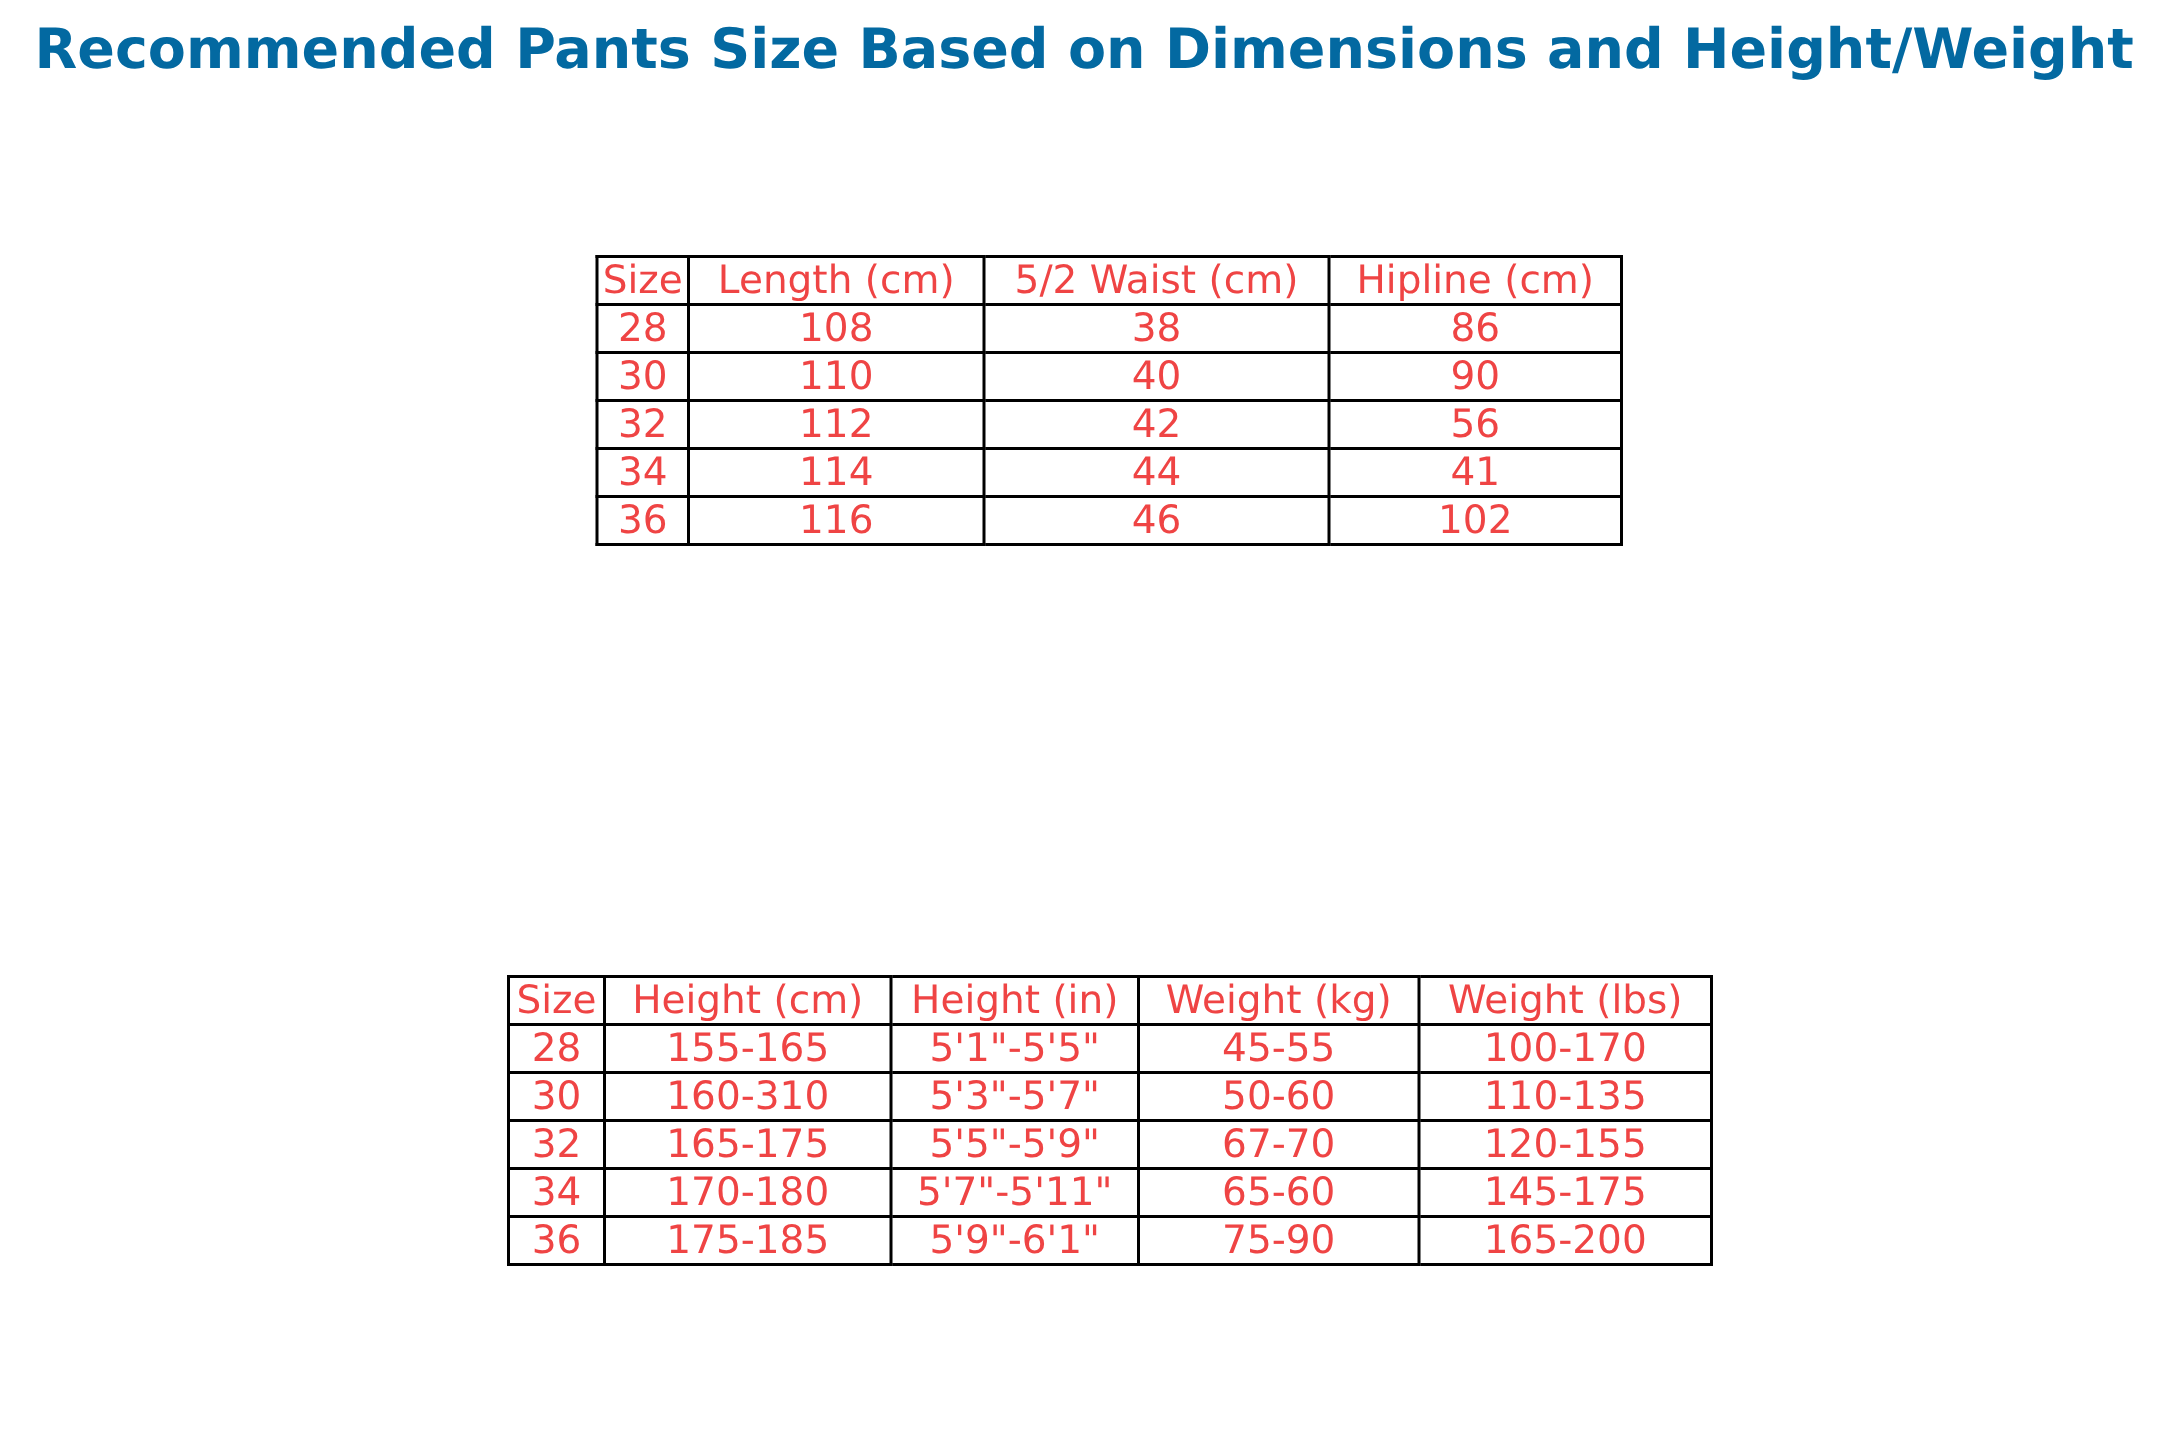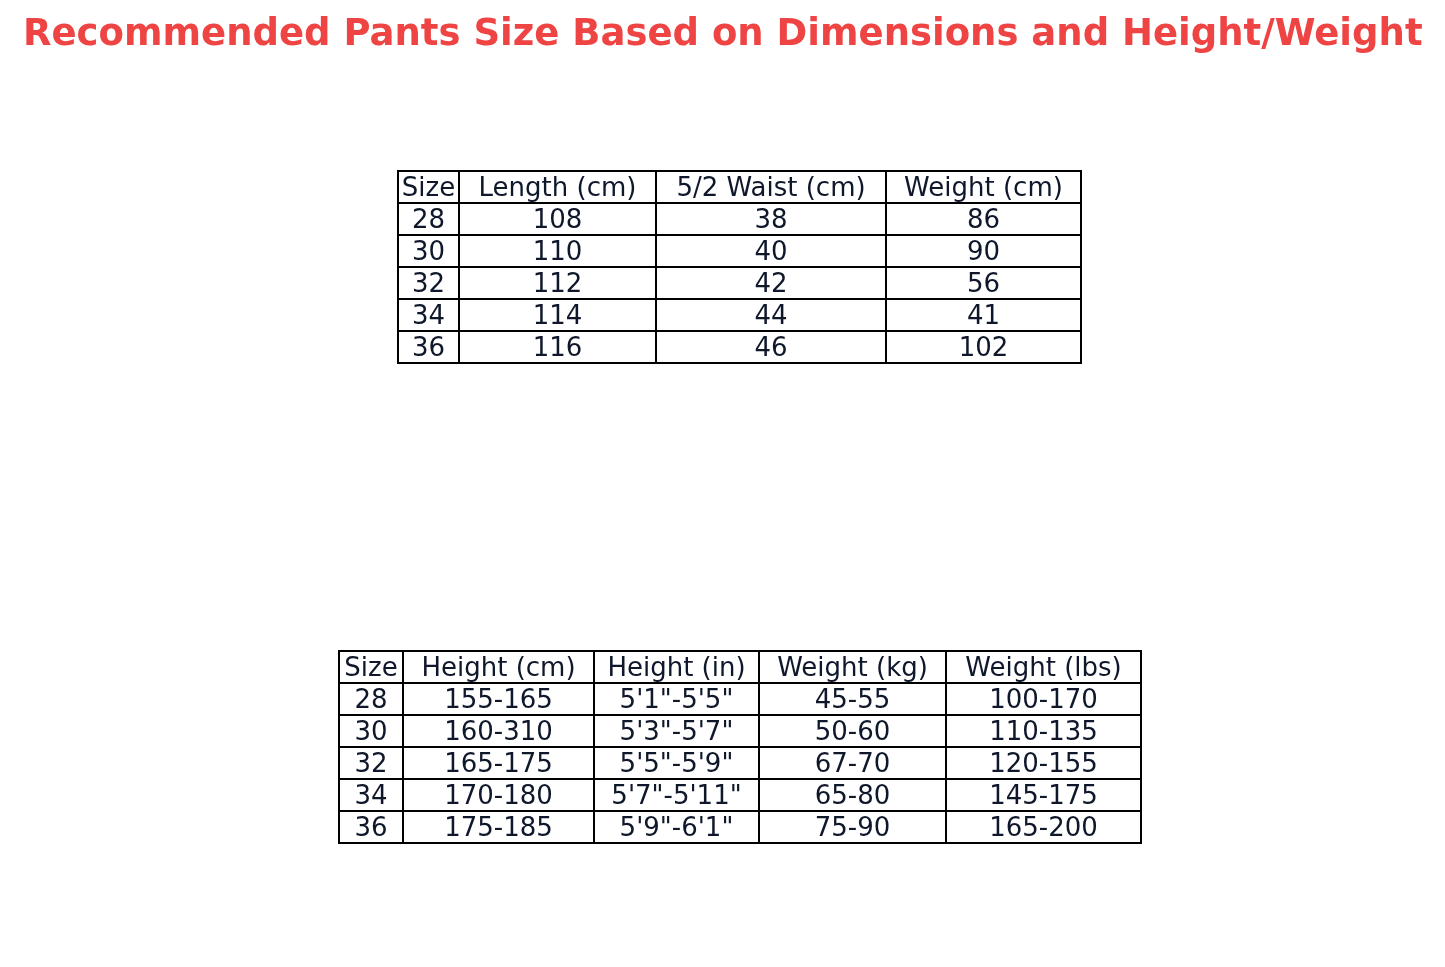--- a/index.html
+++ b/index.html
@@ -13,40 +13,40 @@
     font-family: "DejaVu Sans", sans-serif;
     position: relative;
     overflow: hidden;
   }
   .page-title {
     position: absolute;
     left: 23px;
     top: 11px;
     font-size: 37px;
     font-weight: bold;
-    color: #ef4444;
+    color: #0369a1;
     white-space: nowrap;
     letter-spacing: 0px;
   }
   table.data-table {
     position: absolute;
     border-collapse: collapse;
     table-layout: fixed;
     background: #ffffff;
   }
   table.data-table th,
   table.data-table td {
     border: 2px solid #000000;
     padding: 0;
     height: 30px;
     text-align: center;
     vertical-align: middle;
     font-size: 26px;
     font-weight: normal;
-    color: #0f172a;
+    color: #ef4444;
     line-height: 30px;
     white-space: nowrap;
     overflow: hidden;
   }
   .table-dimensions {
     left: 397px;
     top: 170px;
     width: 683px;
   }
   .table-sizing {
@@ -65,21 +65,21 @@
     <col style="width:61px">
     <col style="width:197px">
     <col style="width:230px">
     <col style="width:195px">
   </colgroup>
   <thead>
     <tr>
       <th>Size</th>
       <th>Length (cm)</th>
       <th>5/2 Waist (cm)</th>
-      <th>Weight (cm)</th>
+      <th>Hipline (cm)</th>
     </tr>
   </thead>
   <tbody>
     <tr>
       <td>28</td>
       <td>108</td>
       <td>38</td>
       <td>86</td>
     </tr>
     <tr>
@@ -145,21 +145,21 @@
       <td>32</td>
       <td>165-175</td>
       <td>5'5"-5'9"</td>
       <td>67-70</td>
       <td>120-155</td>
     </tr>
     <tr>
       <td>34</td>
       <td>170-180</td>
       <td>5'7"-5'11"</td>
-      <td>65-80</td>
+      <td>65-60</td>
       <td>145-175</td>
     </tr>
     <tr>
       <td>36</td>
       <td>175-185</td>
       <td>5'9"-6'1"</td>
       <td>75-90</td>
       <td>165-200</td>
     </tr>
   </tbody>

